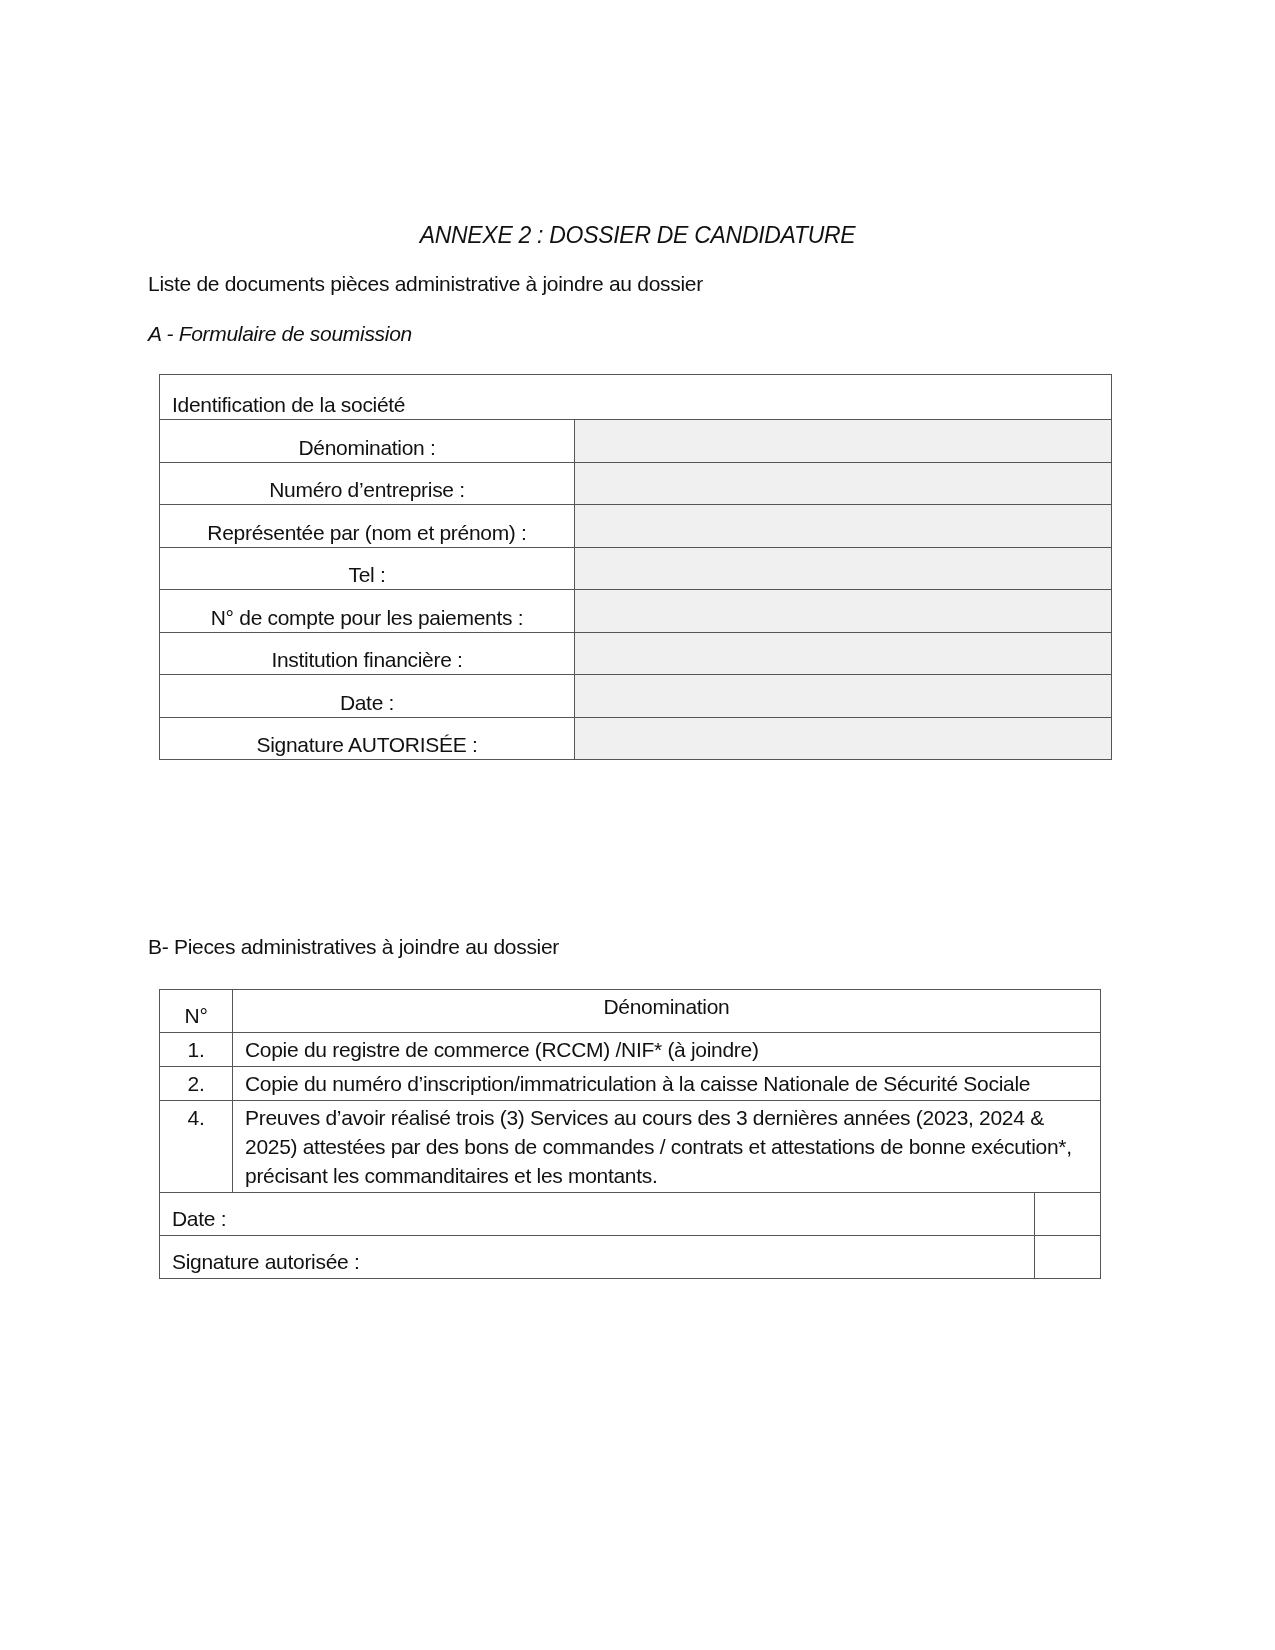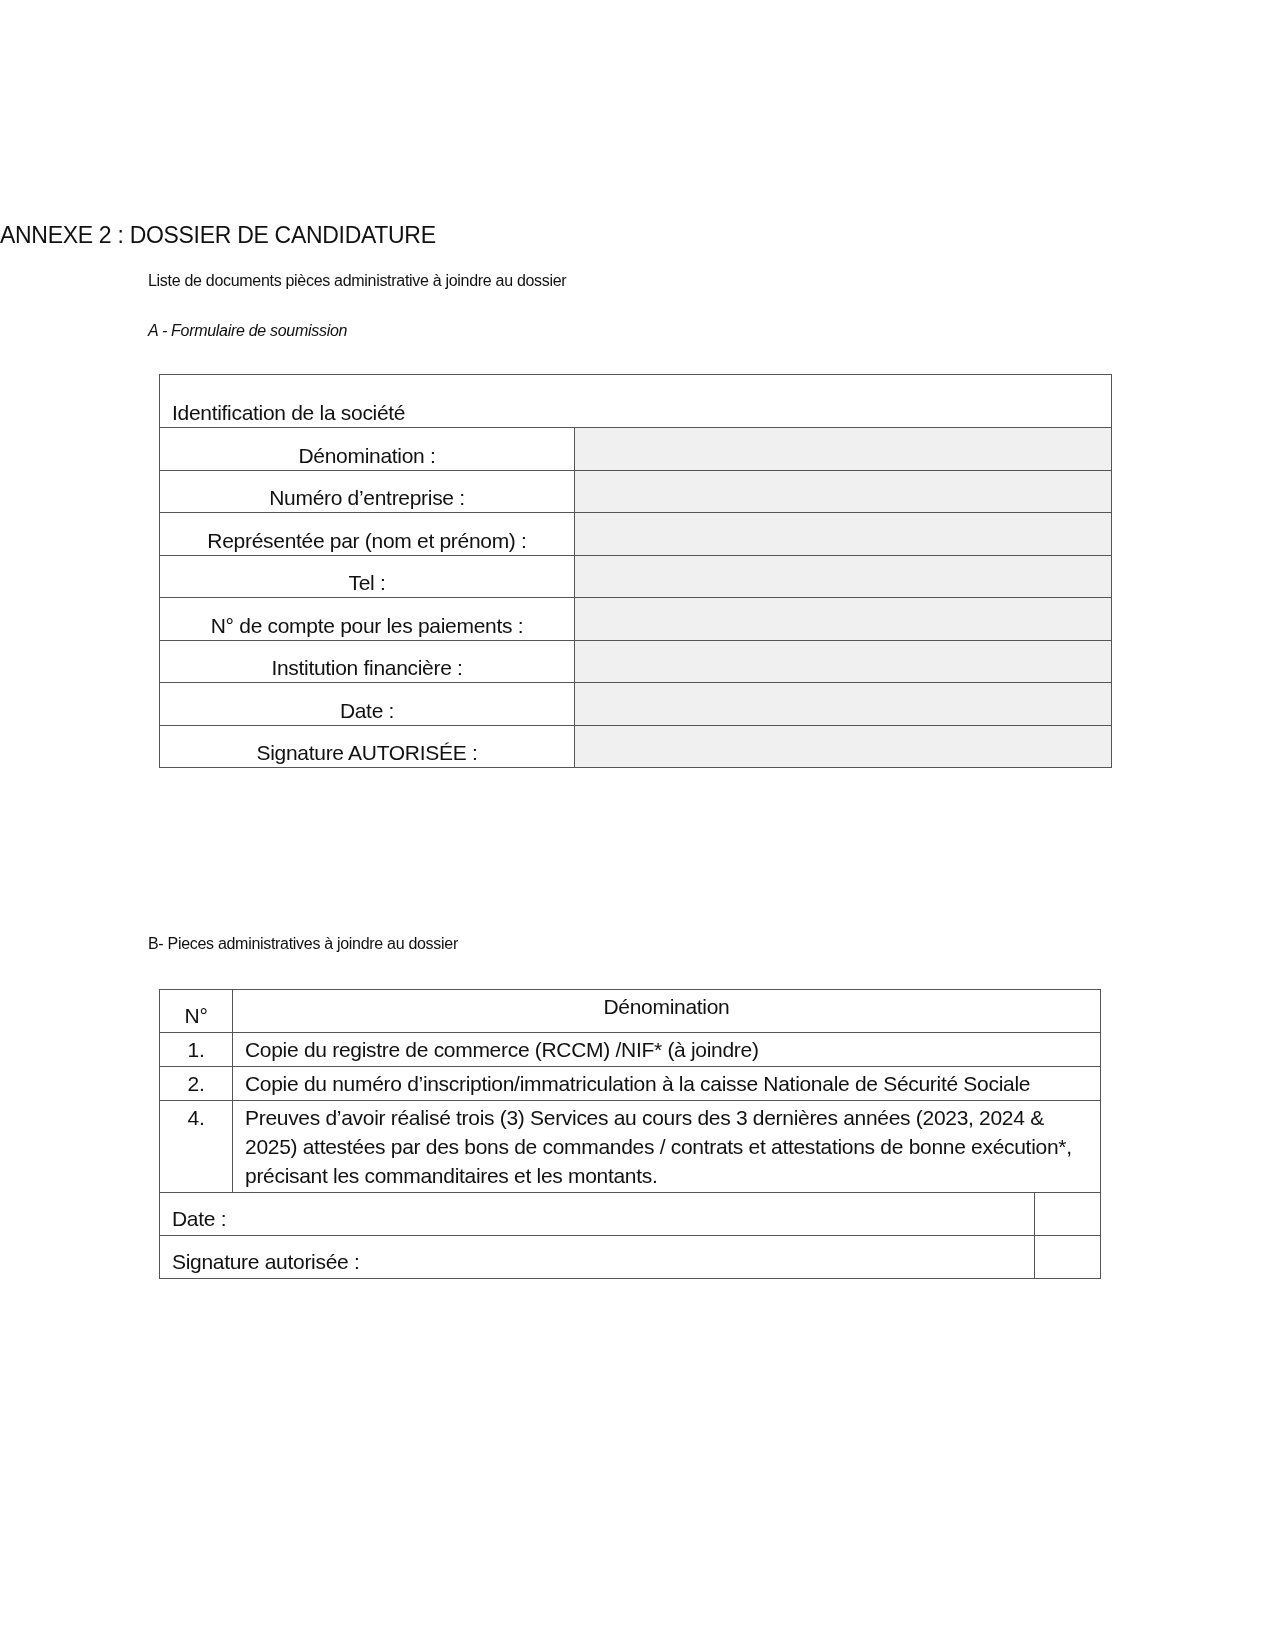--- a/index.html
+++ b/index.html
@@ -1,24 +1,24 @@
 <!DOCTYPE html>
 <html><head>
 <meta charset="utf-8">
 <style>
   html, body { margin: 0; padding: 0; background: #ffffff; }
   body { width: 1275px; height: 1650px; position: relative; font-family: "Liberation Sans", sans-serif; color: #111; }
-  .title { position: absolute; top: 222px; left: 0; width: 1275px; text-align: left; font-size: 23px; letter-spacing: -0.3px; }
-  .para { position: absolute; left: 148px; font-size: 16px; letter-spacing: -0.3px; text-align: right; }
+  .title { position: absolute; top: 222px; left: 0; width: 1275px; text-align: center; font-size: 23px; letter-spacing: -0.3px; font-style: italic; }
+  .para { position: absolute; left: 148px; font-size: 21px; letter-spacing: -0.3px; text-align: right; }
   .p1 { top: 272px; }
   .p2 { top: 322px; font-style: italic; }
   .p3 { top: 935px; }
 
   table { border-collapse: collapse; position: absolute; font-size: 21px; letter-spacing: -0.3px; }
-  td { border: 1.5px solid #555; padding: 8px 12px; vertical-align: bottom; }
+  td { border: 1.5px solid #555; padding: 0 12px; vertical-align: bottom; }
 
   #formA { left: 159px; top: 374px; width: 953px; }
   #formA tr { height: 42.5px; }
   #formA td.label { width: 390px; padding-bottom: 2px; text-align: center; }
   #formA td.field { background: #f0f0f0; }
   #formA td.header { height: 42px; padding-bottom: 2px; }
 
   #formB { left: 159px; top: 989px; width: 942px; }
   #formB td { padding-top: 2px; padding-bottom: 2px; line-height: 29px; }
   #formB td.num { width: 48px; text-align: center; vertical-align: top; }

